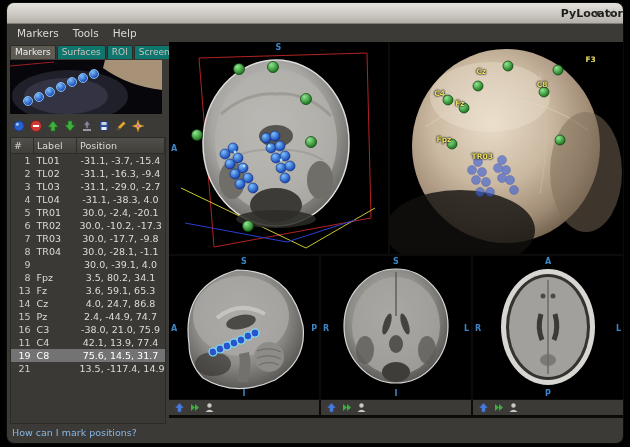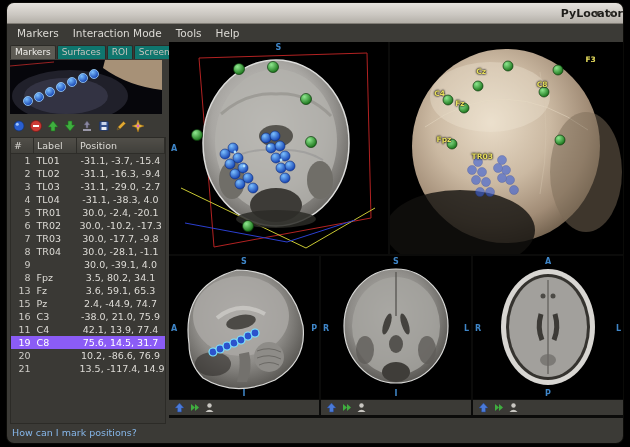--- a/index.html
+++ b/index.html
@@ -29,21 +29,21 @@
   .tool-icon{width:14px;height:14px;display:inline-flex;}
   .table-wrap{flex:1;overflow:hidden;border:1px solid #2c2b27;background:#3a3935;}
   table{width:100%;border-collapse:collapse;table-layout:fixed;}
   thead th{background:linear-gradient(#514f49,#403f3a);color:#dbd9d4;font-size:9.5px;font-weight:normal;
            text-align:left;height:15px;padding:0 3px;border-right:1px solid #2e2d29;
            border-bottom:1px solid #2e2d29;}
   th.c-num{width:16px}  th.c-label{width:36px}
   tbody td{font-size:9.5px;color:#dedcd7;height:13px;padding:0 3px;white-space:nowrap;overflow:hidden;}
   td.c-num{text-align:right;color:#cfcdc8;}
   td.c-pos{text-align:center;}
-  tr.selected td{background:#8b5cf6;color:#ffffff;margin-left:32px;}
+  tr.selected td{background:#737373;color:#ffffff;margin-left:32px;}
   .help-link{height:16px;font-size:9.5px;color:#86b7ea;padding:3px 2px 0;}
   
   .viewports{flex:1;position:relative;}
   .canvas{position:absolute;left:2px;top:1px;width:454px;height:376px;background:#0b0b0a;}
   .vp{position:absolute;background:#000;overflow:hidden;}
   .vp svg{display:block;}
   #vp3d{left:0;top:0;width:219px;height:212px;}
   #vpskull{left:221px;top:0;width:233px;height:212px;}
   #vpsag{left:0;top:214px;width:150px;height:143px;}
   #vpcor{left:152px;top:214px;width:150px;height:143px;}
@@ -68,21 +68,20 @@
   <div class="titlebar">
     <span class="title">PyLocator</span>
     <span class="win-buttons">
       <span class="win-btn">▾</span>
       <span class="win-btn">×</span>
     </span>
   </div>
 
   <div class="menubar">
     <span class="menu-item">Markers</span>
-    <span class="menu-item">Interaction Mode</span>
     <span class="menu-item">Tools</span>
     <span class="menu-item">Help</span>
   </div>
 
   <div class="content">
 
     <div class="sidebar">
       <div class="tabs">
         <span class="tab active">Markers</span>
         <span class="tab">Surfaces</span>
@@ -224,43 +223,43 @@
                 <td class="c-num">8</td>
                 <td class="c-label">Fpz</td>
                 <td class="c-pos">3.5, 80.2, 34.1</td>
               </tr>
               <tr>
                 <td class="c-num">13</td>
                 <td class="c-label">Fz</td>
                 <td class="c-pos">3.6, 59.1, 65.3</td>
               </tr>
               <tr>
+                <td class="c-num">14</td>
+                <td class="c-label">Cz</td>
+                <td class="c-pos">4.0, 24.7, 86.8</td>
+              </tr>
+              <tr>
                 <td class="c-num">15</td>
                 <td class="c-label">Pz</td>
                 <td class="c-pos">2.4, -44.9, 74.7</td>
               </tr>
               <tr>
                 <td class="c-num">16</td>
                 <td class="c-label">C3</td>
                 <td class="c-pos">-38.0, 21.0, 75.9</td>
               </tr>
               <tr>
                 <td class="c-num">11</td>
                 <td class="c-label">C4</td>
                 <td class="c-pos">42.1, 13.9, 77.4</td>
               </tr>
               <tr class="selected">
                 <td class="c-num">19</td>
                 <td class="c-label">C8</td>
                 <td class="c-pos">75.6, 14.5, 31.7</td>
-              </tr>
-              <tr>
-                <td class="c-num">20</td>
-                <td class="c-label"></td>
-                <td class="c-pos">10.2, -86.6, 76.9</td>
               </tr>
               <tr>
                 <td class="c-num">21</td>
                 <td class="c-label"></td>
                 <td class="c-pos">13.5, -117.4, 14.9</td>
               </tr>
             </tbody>
         </table>
       </div>
 

